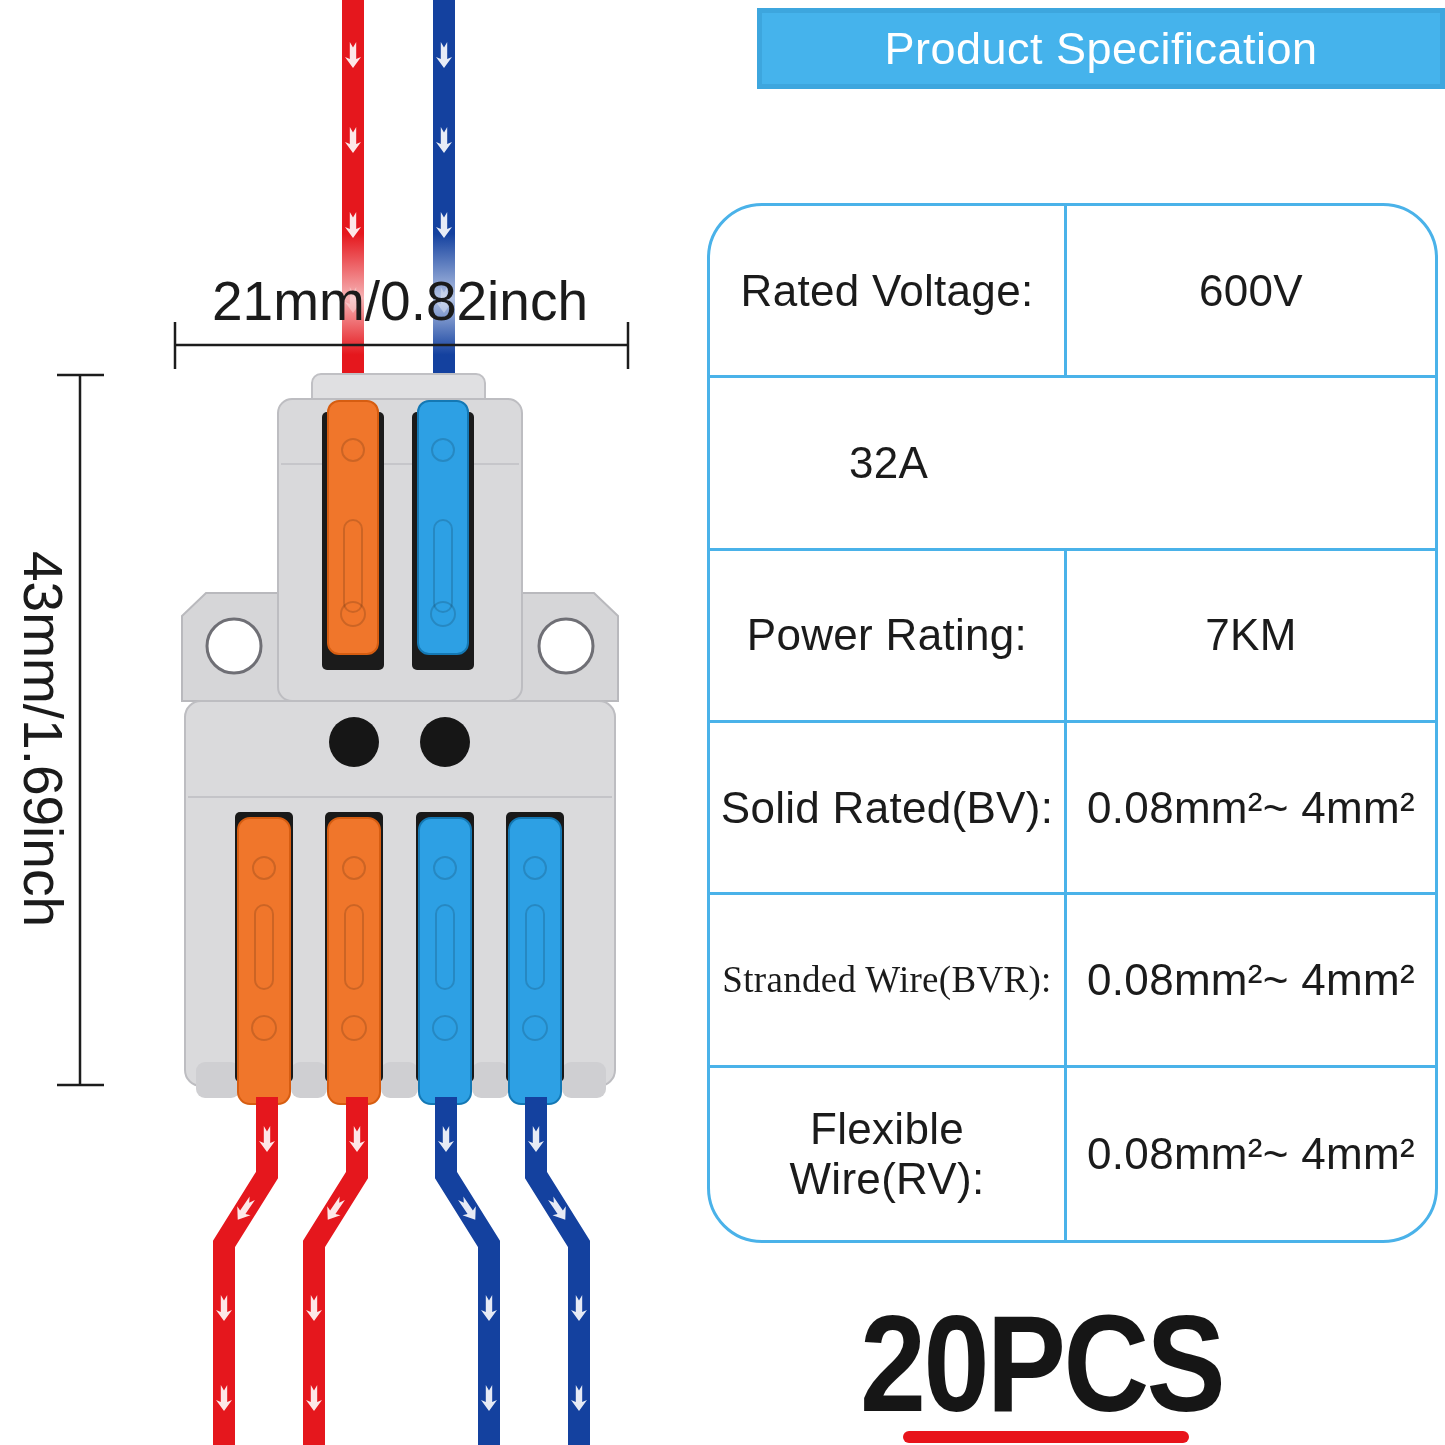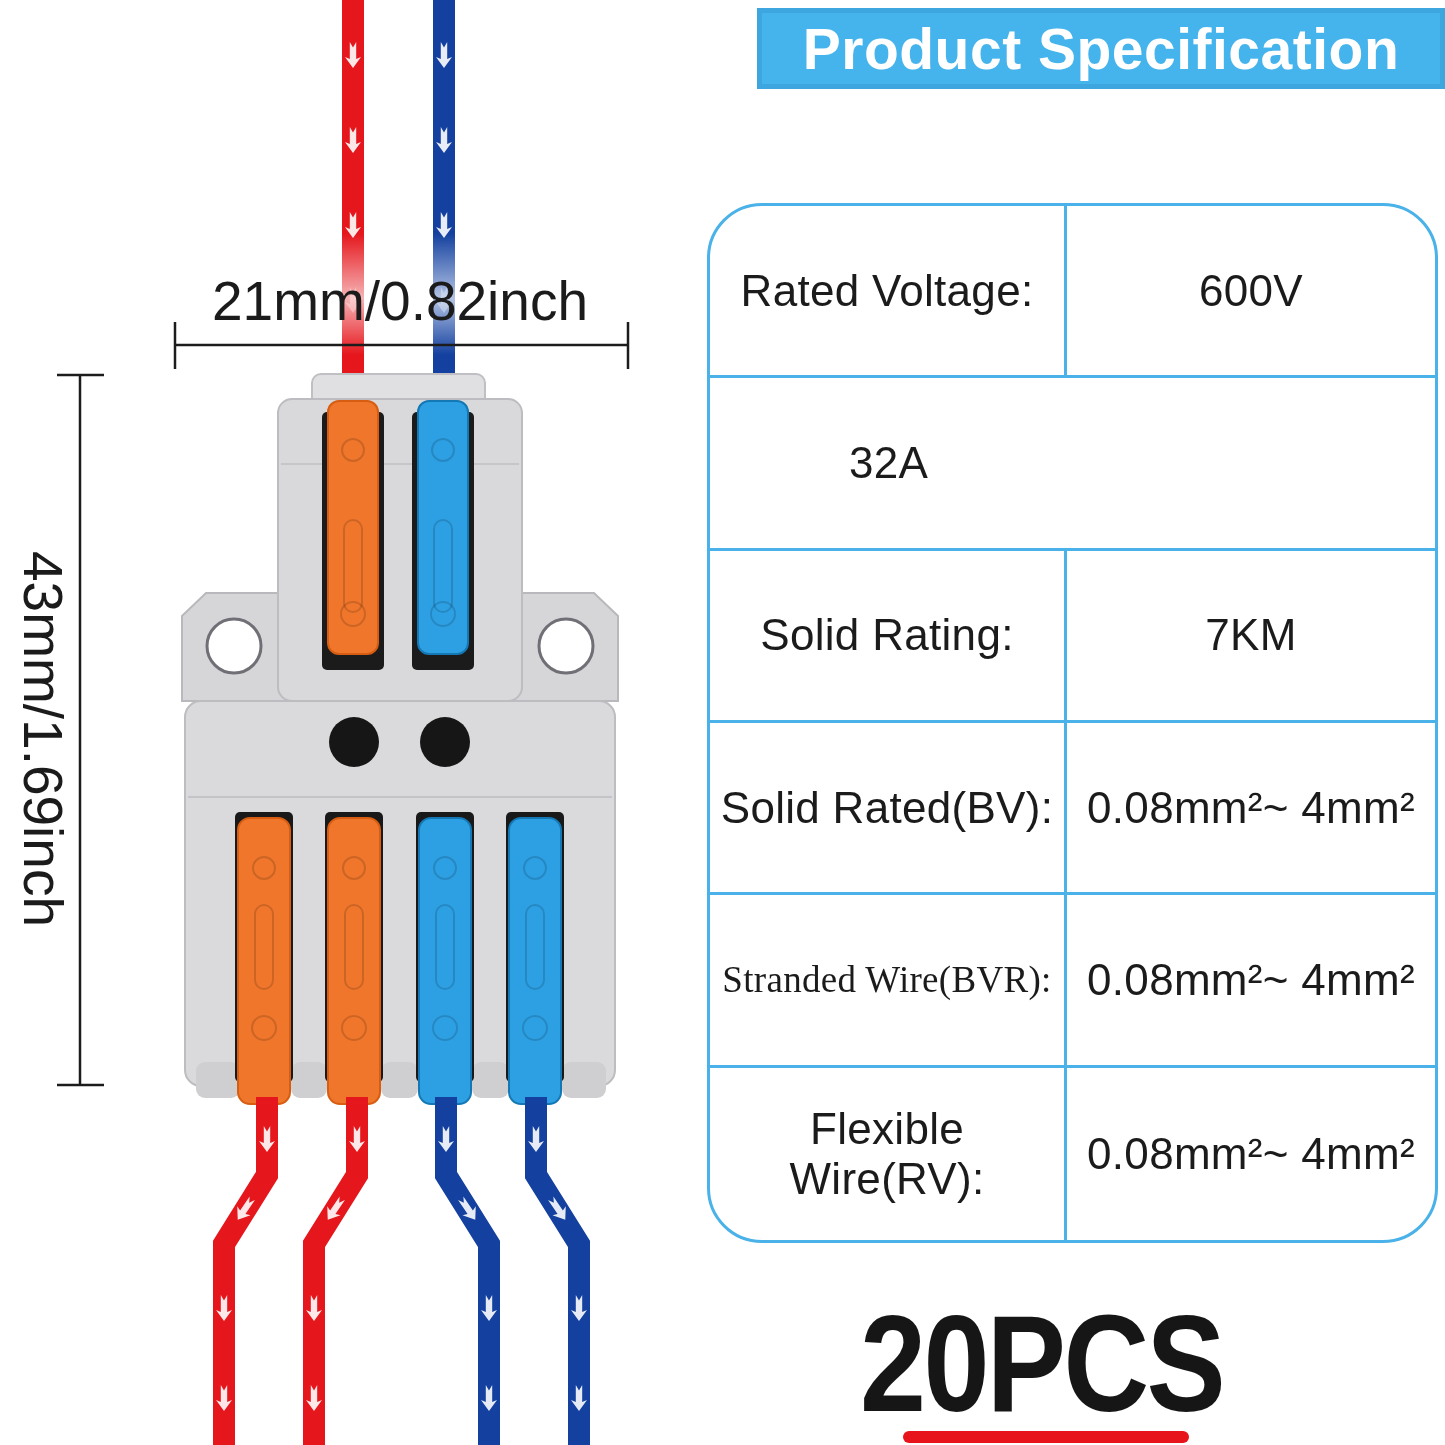--- a/index.html
+++ b/index.html
@@ -5,21 +5,21 @@
   html,body{margin:0;padding:0;background:#fff;}
   .canvas{
     position:relative;width:1445px;height:1445px;background:#ffffff;
     font-family:"Liberation Sans",sans-serif;overflow:hidden;color:#1b1b1b;
   }
   .diagram-svg{position:absolute;left:0;top:0;}
   
   .header-banner{
     position:absolute;left:757px;top:8px;width:688px;height:81px;
     background:#45b3ec;display:flex;align-items:center;justify-content:center;
-    color:#ffffff;font-size:57px;font-weight:bold;letter-spacing:.5px;
+    color:#ffffff;font-size:45px;font-weight:normal;letter-spacing:.5px;
     box-shadow:inset 0 0 0 5px rgba(10,70,120,.12);
   }
   
   .spec-table{
     position:absolute;left:707px;top:203px;width:731px;height:1040px;
     border:3px solid #4ab2e9;border-radius:55px;overflow:hidden;background:#fff;
     display:grid;grid-template-rows:repeat(6,1fr);box-sizing:border-box;
   }
   .spec-row{display:grid;grid-template-columns:357px 1fr;border-bottom:3px solid #4ab2e9;}
   .spec-row:last-child{border-bottom:none;}
@@ -179,21 +179,21 @@
 
   <div class="spec-table">
     <div class="spec-row">
       <div class="spec-cell spec-label">Rated Voltage:</div>
       <div class="spec-cell spec-value">600V</div>
     </div>
     <div class="spec-row">
       <div class="spec-cell spec-value">32A</div>
     </div>
     <div class="spec-row">
-      <div class="spec-cell spec-label">Solid Rating:</div>
+      <div class="spec-cell spec-label">Power Rating:</div>
       <div class="spec-cell spec-value">7KM</div>
     </div>
     <div class="spec-row">
       <div class="spec-cell spec-label">Solid Rated(BV):</div>
       <div class="spec-cell spec-value">0.08mm²~ 4mm²</div>
     </div>
     <div class="spec-row">
       <div class="spec-cell spec-label">Stranded Wire(BVR):</div>
       <div class="spec-cell spec-value">0.08mm²~ 4mm²</div>
     </div>

